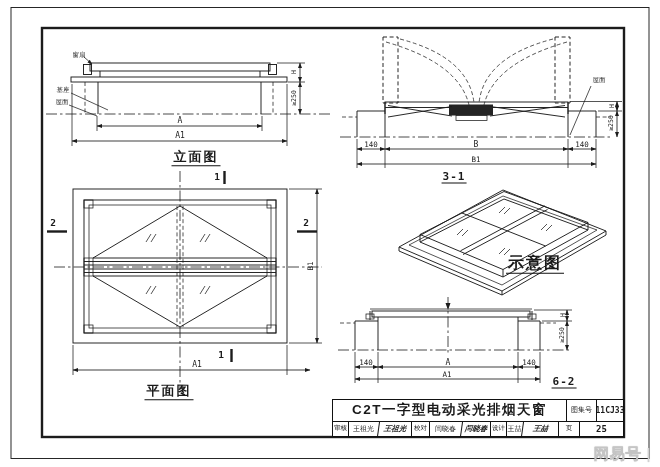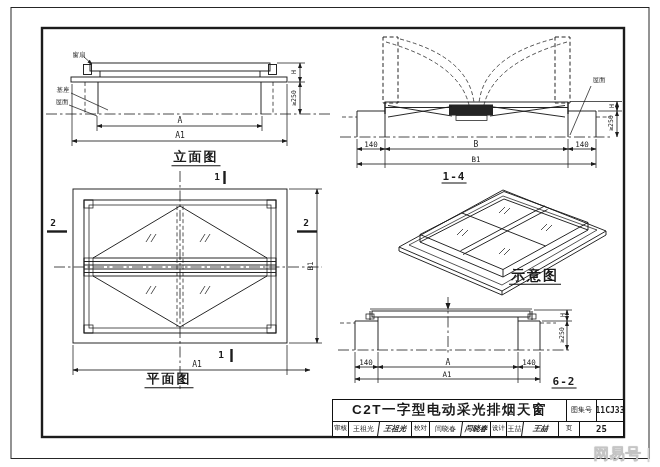--- a/index.html
+++ b/index.html
@@ -260,32 +260,32 @@
   <span class="lbl rot dim fs65" style="left:294px;top:72px">H</span>
   <span class="lbl rot dim fs65" style="left:294px;top:98px">≥250</span>
   <span class="lbl dtitle" style="left:196px;top:158px">立面图</span>
 
   <span class="lbl dim fs9" style="left:217px;top:177px">1</span>
   <span class="lbl dim fs9" style="left:221px;top:355px">1</span>
   <span class="lbl dim fs9" style="left:53px;top:223px">2</span>
   <span class="lbl dim fs9" style="left:306px;top:223px">2</span>
   <span class="lbl rot dim fs75" style="left:311px;top:266px">B1</span>
   <span class="lbl dim fs8" style="left:197px;top:365px">A1</span>
-  <span class="lbl dtitle" style="left:169px;top:380px">平面图</span>
+  <span class="lbl dtitle" style="left:169px;top:392px">平面图</span>
 
   <span class="lbl dim fs75" style="left:371px;top:145px">140</span>
   <span class="lbl dim fs8" style="left:476px;top:145px">B</span>
   <span class="lbl dim fs75" style="left:582px;top:145px">140</span>
   <span class="lbl dim fs75" style="left:476px;top:160px">B1</span>
-  <span class="lbl stitle" style="left:454px;top:177px">1-4</span>
+  <span class="lbl stitle" style="left:454px;top:177px">3-1</span>
   <span class="lbl fs65" style="left:599px;top:80px">屋面</span>
   <span class="lbl rot dim fs65" style="left:612px;top:106px">H</span>
   <span class="lbl rot dim fs65" style="left:611px;top:123px">≥250</span>
 
-  <span class="lbl dtitle" style="left:535px;top:276px;font-size:14px">示意图</span>
+  <span class="lbl dtitle" style="left:535px;top:264px;font-size:16px">示意图</span>
 
   <span class="lbl dim fs75" style="left:366px;top:363px">140</span>
   <span class="lbl dim fs8" style="left:448px;top:363px">A</span>
   <span class="lbl dim fs75" style="left:529px;top:363px">140</span>
   <span class="lbl dim fs75" style="left:447px;top:375px">A1</span>
   <span class="lbl stitle" style="left:564px;top:382px">6-2</span>
   <span class="lbl rot dim fs65" style="left:563px;top:315px">H</span>
   <span class="lbl rot dim fs65" style="left:562px;top:335px">≥250</span>
 
   <div class="tb">

